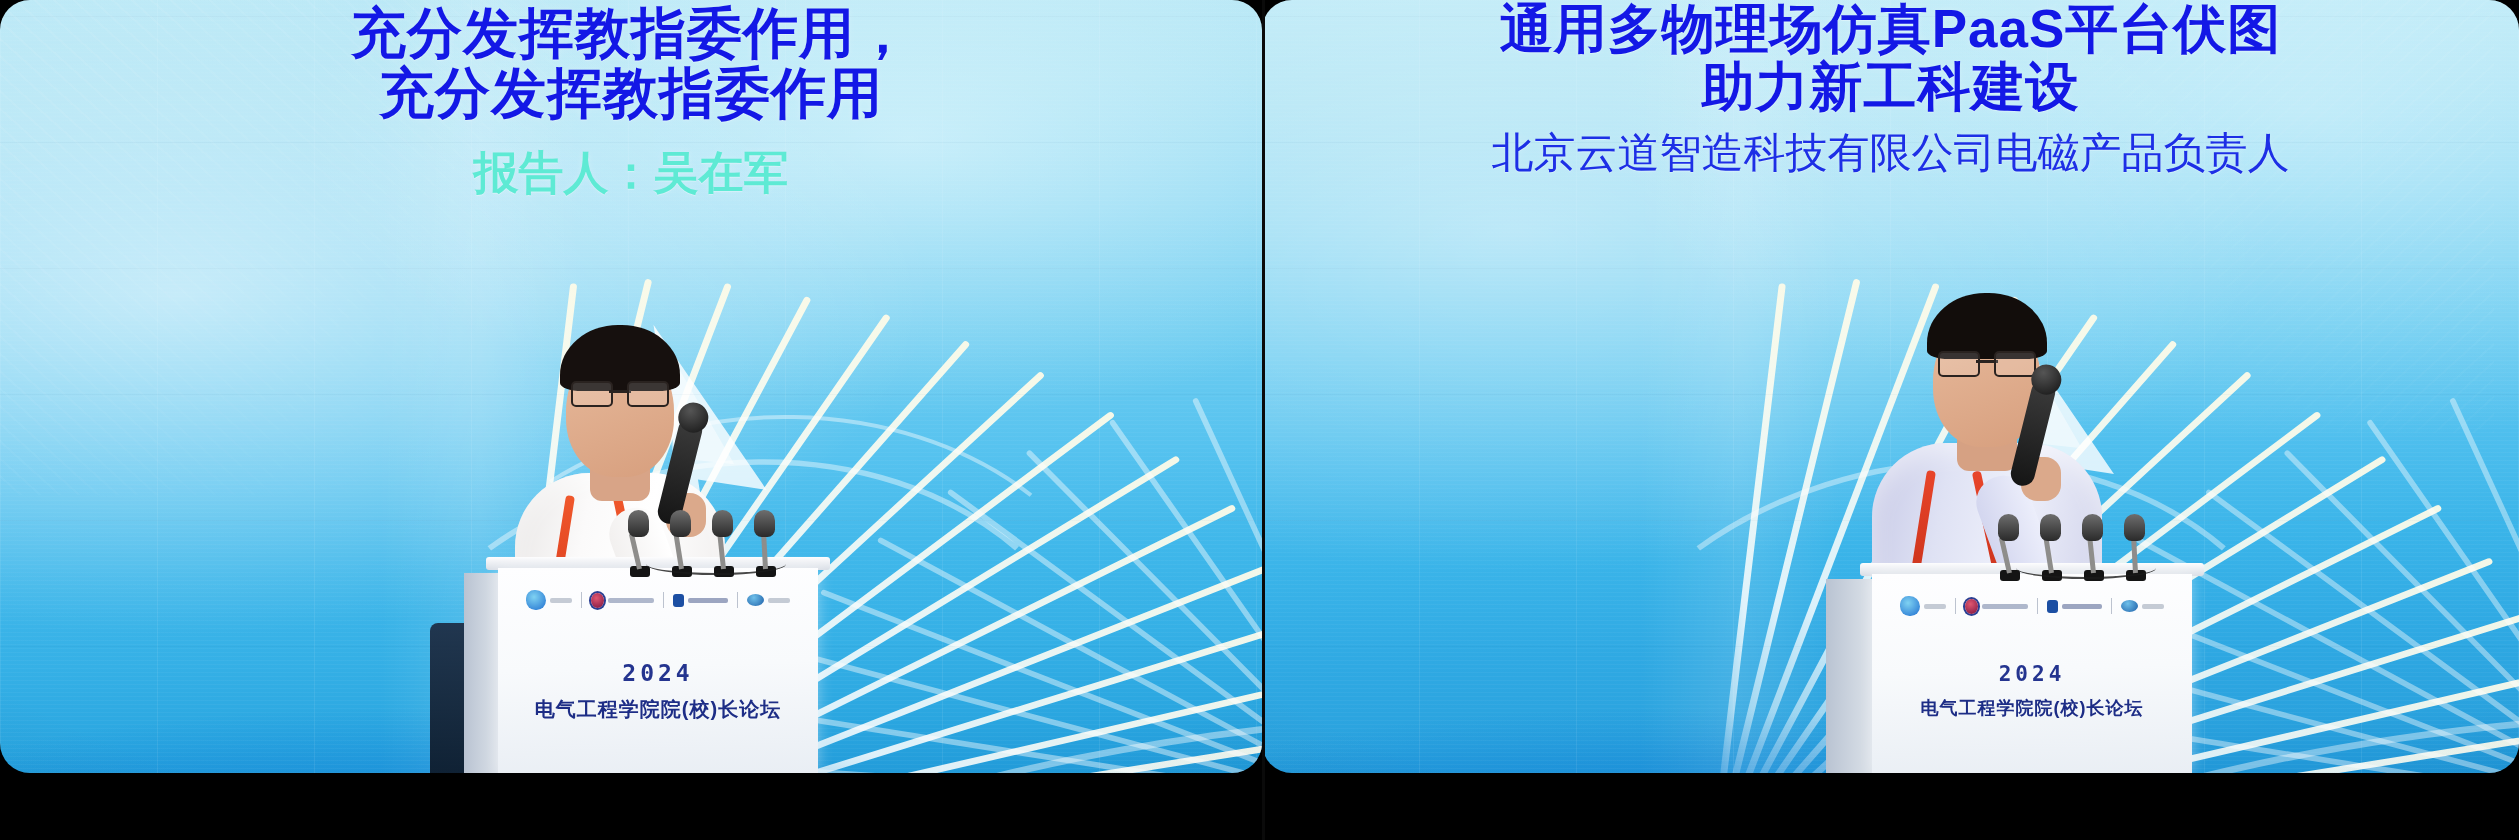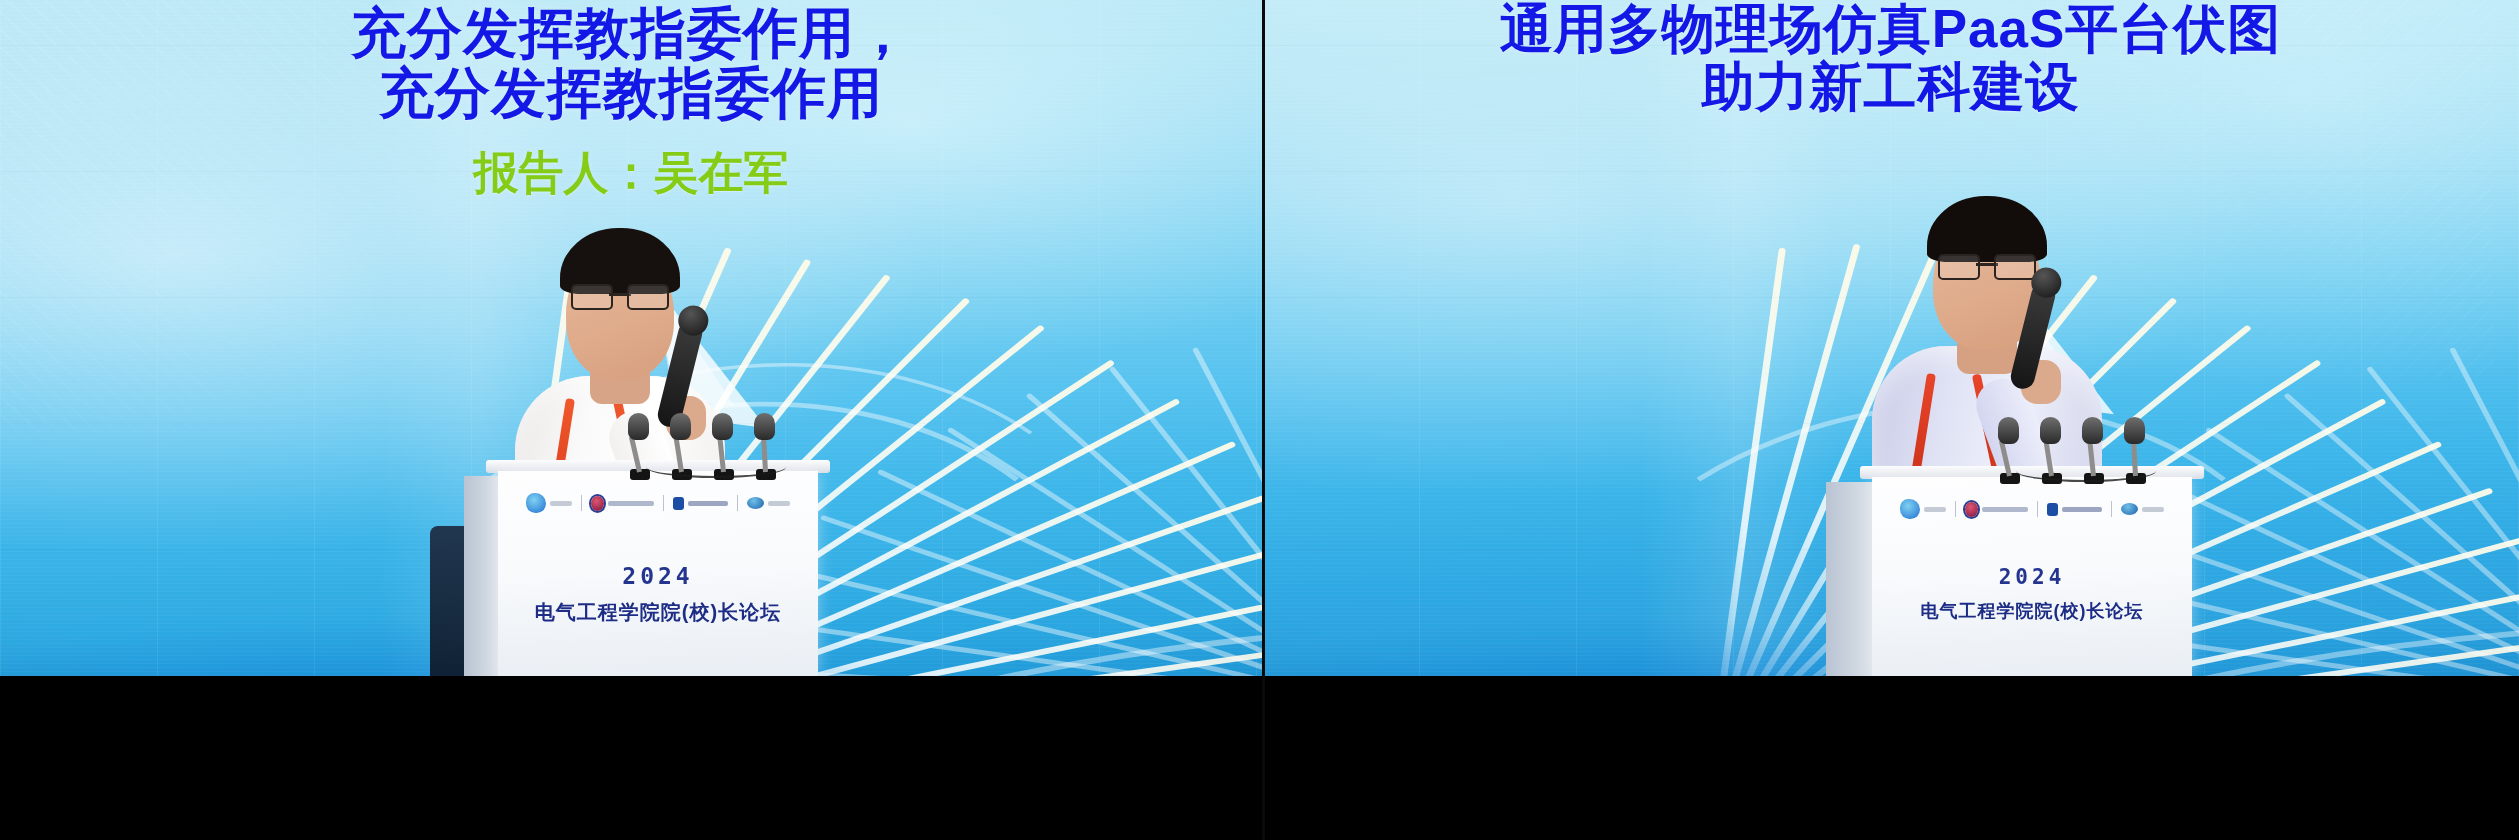--- a/index.html
+++ b/index.html
@@ -9,23 +9,24 @@
   #stage {
     position:relative;
     width:2519px; height:840px;
     overflow:hidden;
     display:flex;
     background:#000;
   }
 
   .panel {
     position:relative;
-    height:676px;
+    height:773px;
     overflow:hidden;
     flex:0 0 auto;
+    border-radius:30px;
   }
   .panel.left  { width:1262px; }
   .panel.right { width:1257px; }
 
   
   .led {
     position:absolute; inset:0;
     background:
       radial-gradient(115% 85% at 14% 38%, rgba(255,255,255,.55) 0%, rgba(255,255,255,0) 52%),
       radial-gradient(80% 60% at 72% 18%, rgba(236,252,255,.55) 0%, rgba(236,252,255,0) 60%),
@@ -147,21 +148,21 @@
     color:#1318e6;
   }
   .panel.left .title  { font-size:55px; }
   .panel.right .title { font-size:53px; }
   .title .tline { display:block; white-space:nowrap; }
 
   .speaker {
     font-weight:bold;
     font-size:45px;
     line-height:1.18;
-    color:#84cc16;
+    color:#5eead4;
     margin-top:22px;
     white-space:nowrap;
   }
   .panel.right .speaker { margin-top:24px; }
 
   .affil {
     font-size:44px;
     line-height:1.2;
     color:#1d2fe6;
     margin-top:12px;
@@ -564,20 +565,21 @@
     <div class="seams-block"></div>
     <div class="seams-v"></div>
     <div class="seams-h"></div>
     <div class="vign"></div>
 
     <div class="textblock">
       <div class="title">
         <span class="tline">通用多物理场仿真PaaS平台伏图</span>
         <span class="tline">助力新工科建设</span>
       </div>
+      <div class="affil">北京云道智造科技有限公司电磁产品负责人</div>
     </div>
 
     <div class="figure">
       <div class="torso"></div>
       <div class="lanyard-l"></div>
       <div class="lanyard-r"></div>
       <div class="neck"></div>
       <div class="head"></div>
       <div class="hair"></div>
       <div class="glasses">

